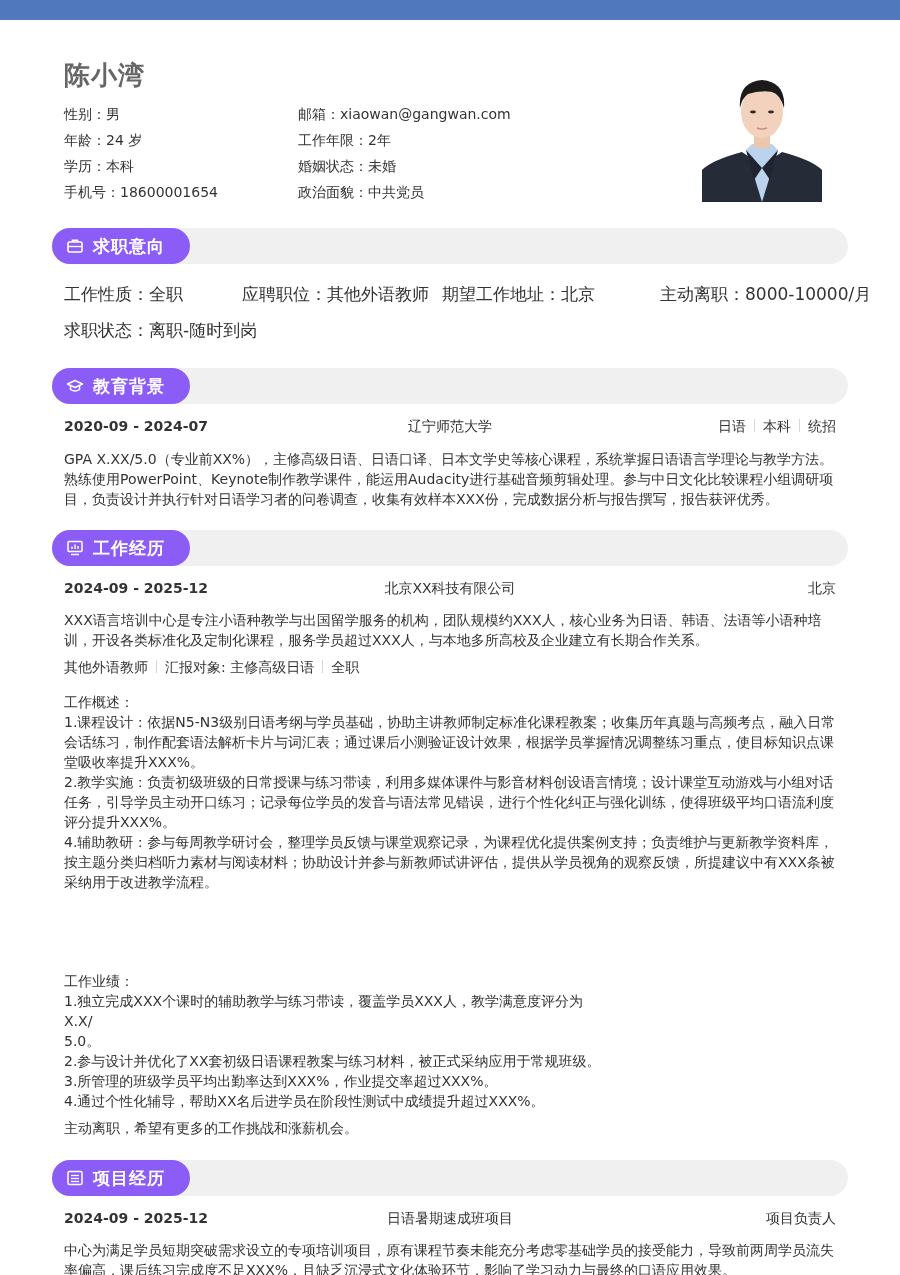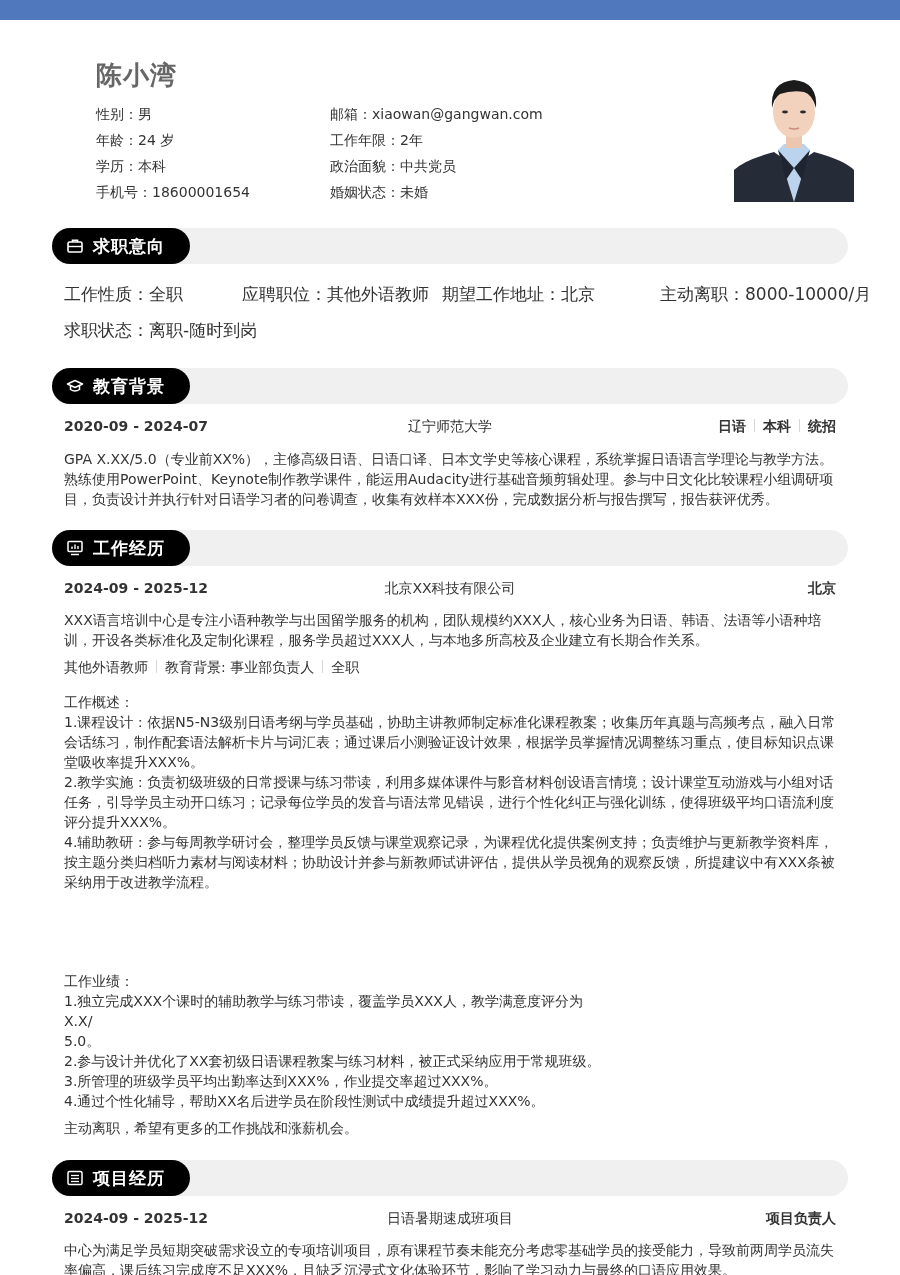--- a/index.html
+++ b/index.html
@@ -1,37 +1,37 @@
 <!DOCTYPE html>
 <html><head>
 <meta charset="utf-8">
 <style>
   * { box-sizing: border-box; margin: 0; padding: 0; }
   html, body { width: 900px; height: 1275px; overflow: hidden; background: #ffffff; }
   body { font-family: "DejaVu Sans", "Liberation Sans", sans-serif; color: #333333; font-size: 14px; position: relative; }
   .topbar { position: absolute; left: 0; top: 0; width: 900px; height: 20px; background: #5079bd; }
 
-  .header { position: absolute; left: 64px; top: 58px; width: 780px; height: 150px; margin-left: 32px; }
+  .header { position: absolute; left: 64px; top: 58px; width: 780px; height: 150px; }
   .name { position: absolute; left: 0; top: 0; font-size: 26px; font-weight: bold; color: #666666; letter-spacing: 1px; }
   .info-col { position: absolute; top: 46px; }
   .info-col.left { left: 0; }
   .info-col.right { left: 234px; }
   .info-row { height: 26px; line-height: 20px; font-size: 14px; color: #333; white-space: nowrap; }
   .info-row .lbl { color: #333; }
   .photo { position: absolute; left: 638px; top: 12px; width: 120px; height: 132px; background: #ffffff; overflow: hidden; }
 
   .section-bar { position: absolute; left: 52px; width: 796px; height: 36px; background: #f0f0f0; border-radius: 18px; }
-  .section-pill { position: absolute; left: 0; top: 0; width: 138px; height: 36px; background: #000000; border-radius: 18px; color: #fff; display: flex; align-items: center; padding-left: 14px; }
+  .section-pill { position: absolute; left: 0; top: 0; width: 138px; height: 36px; background: #8b5cf6; border-radius: 18px; color: #fff; display: flex; align-items: center; padding-left: 14px; }
   .section-pill .icon { width: 18px; height: 18px; margin-right: 9px; display: inline-flex; align-items: center; justify-content: center; }
   .section-pill .title { font-size: 17px; font-weight: bold; letter-spacing: 1px; }
 
   .row3 { position: absolute; left: 64px; width: 772px; height: 20px; font-size: 14px; color: #333; }
   .row3 .l { position: absolute; left: 0; top: 0; font-weight: bold; }
   .row3 .c { position: absolute; left: 0; width: 772px; text-align: center; top: 0; }
-  .row3 .r { position: absolute; right: 0; top: 0; font-weight: bold; }
+  .row3 .r { position: absolute; right: 0; top: 0; }
   .sep { display: inline-block; width: 1px; height: 13px; background: #d6d6d6; margin: 0 8px; vertical-align: -1px; }
 
   .para { position: absolute; left: 64px; width: 775px; font-size: 14px; line-height: 20px; color: #333; }
 
   .intent { position: absolute; font-size: 17px; color: #333; white-space: nowrap; }
 </style>
 </head>
 <body>
 
 <div class="topbar"></div>
@@ -40,22 +40,22 @@
   <div class="name">陈小湾</div>
   <div class="info-col left">
     <div class="info-row"><span class="lbl">性别：</span><span>男</span></div>
     <div class="info-row"><span class="lbl">年龄：</span><span>24 岁</span></div>
     <div class="info-row"><span class="lbl">学历：</span><span>本科</span></div>
     <div class="info-row"><span class="lbl">手机号：</span><span>18600001654</span></div>
   </div>
   <div class="info-col right">
     <div class="info-row"><span class="lbl">邮箱：</span><span>xiaowan@gangwan.com</span></div>
     <div class="info-row"><span class="lbl">工作年限：</span><span>2年</span></div>
+    <div class="info-row"><span class="lbl">婚姻状态：</span><span>未婚</span></div>
     <div class="info-row"><span class="lbl">政治面貌：</span><span>中共党员</span></div>
-    <div class="info-row"><span class="lbl">婚姻状态：</span><span>未婚</span></div>
   </div>
   <div class="photo" title="证件照">
     <svg width="120" height="132" viewBox="0 0 120 132">
       <rect width="120" height="132" fill="#ffffff"></rect>
       <path d="M0 132 L0 100 Q10 90 40 82 L60 96 L80 82 Q110 90 120 100 L120 132 Z" fill="#262b38"></path>
       <path d="M44 80 L60 132 L76 80 L70 74 L50 74 Z" fill="#bcd3ee"></path>
       <path d="M44 80 L52 110 L60 98 Z" fill="#1f2430"></path>
       <path d="M76 80 L68 110 L60 98 Z" fill="#1f2430"></path>
       <rect x="52" y="58" width="16" height="20" fill="#ecc6ae"></rect>
       <ellipse cx="60" cy="42" rx="21" ry="26" fill="#f2d2bd"></ellipse>
@@ -116,21 +116,21 @@
     </span>
     <span class="title">工作经历</span>
   </div>
 </div>
 <div class="row3" style="top:580px;">
   <span class="l">2024-09 - 2025-12</span>
   <span class="c">北京XX科技有限公司</span>
   <span class="r">北京</span>
 </div>
 <div class="para" style="top:610px;">XXX语言培训中心是专注小语种教学与出国留学服务的机构，团队规模约XXX人，核心业务为日语、韩语、法语等小语种培训，开设各类标准化及定制化课程，服务学员超过XXX人，与本地多所高校及企业建立有长期合作关系。</div>
-<div class="para" style="top:657px;"><span>其他外语教师</span><span class="sep"></span><span>教育背景: 事业部负责人</span><span class="sep"></span><span>全职</span></div>
+<div class="para" style="top:657px;"><span>其他外语教师</span><span class="sep"></span><span>汇报对象: 主修高级日语</span><span class="sep"></span><span>全职</span></div>
 
 <div class="para" style="top:692px;">
   <div>工作概述：</div>
   <div>1.课程设计：依据N5-N3级别日语考纲与学员基础，协助主讲教师制定标准化课程教案；收集历年真题与高频考点，融入日常会话练习，制作配套语法解析卡片与词汇表；通过课后小测验证设计效果，根据学员掌握情况调整练习重点，使目标知识点课堂吸收率提升XXX%。</div>
   <div>2.教学实施：负责初级班级的日常授课与练习带读，利用多媒体课件与影音材料创设语言情境；设计课堂互动游戏与小组对话任务，引导学员主动开口练习；记录每位学员的发音与语法常见错误，进行个性化纠正与强化训练，使得班级平均口语流利度评分提升XXX%。</div>
   <div>4.辅助教研：参与每周教学研讨会，整理学员反馈与课堂观察记录，为课程优化提供案例支持；负责维护与更新教学资料库，按主题分类归档听力素材与阅读材料；协助设计并参与新教师试讲评估，提供从学员视角的观察反馈，所提建议中有XXX条被采纳用于改进教学流程。</div>
 </div>
 
 <div class="para" style="top:971px;">
   <div>工作业绩：</div>

